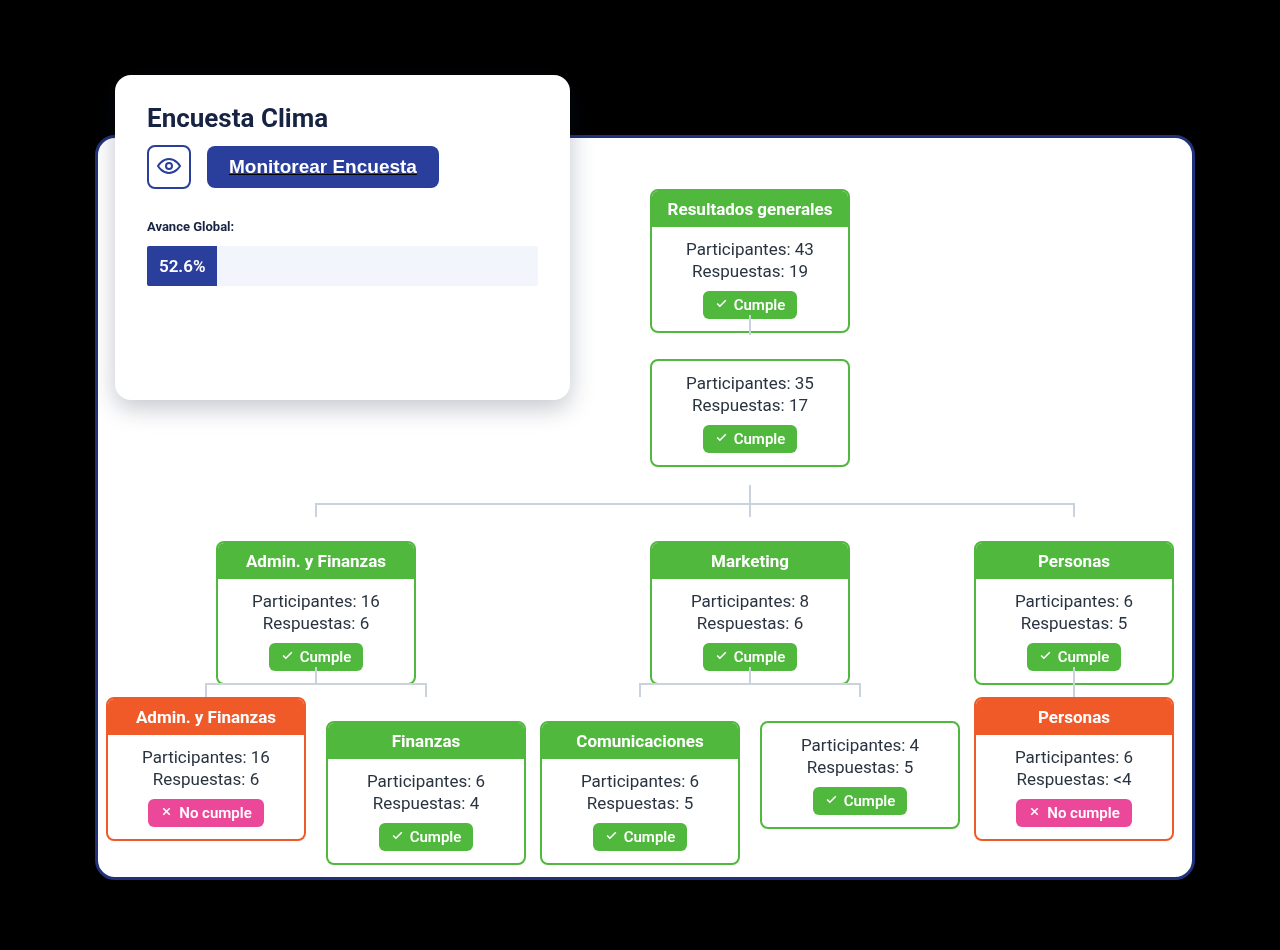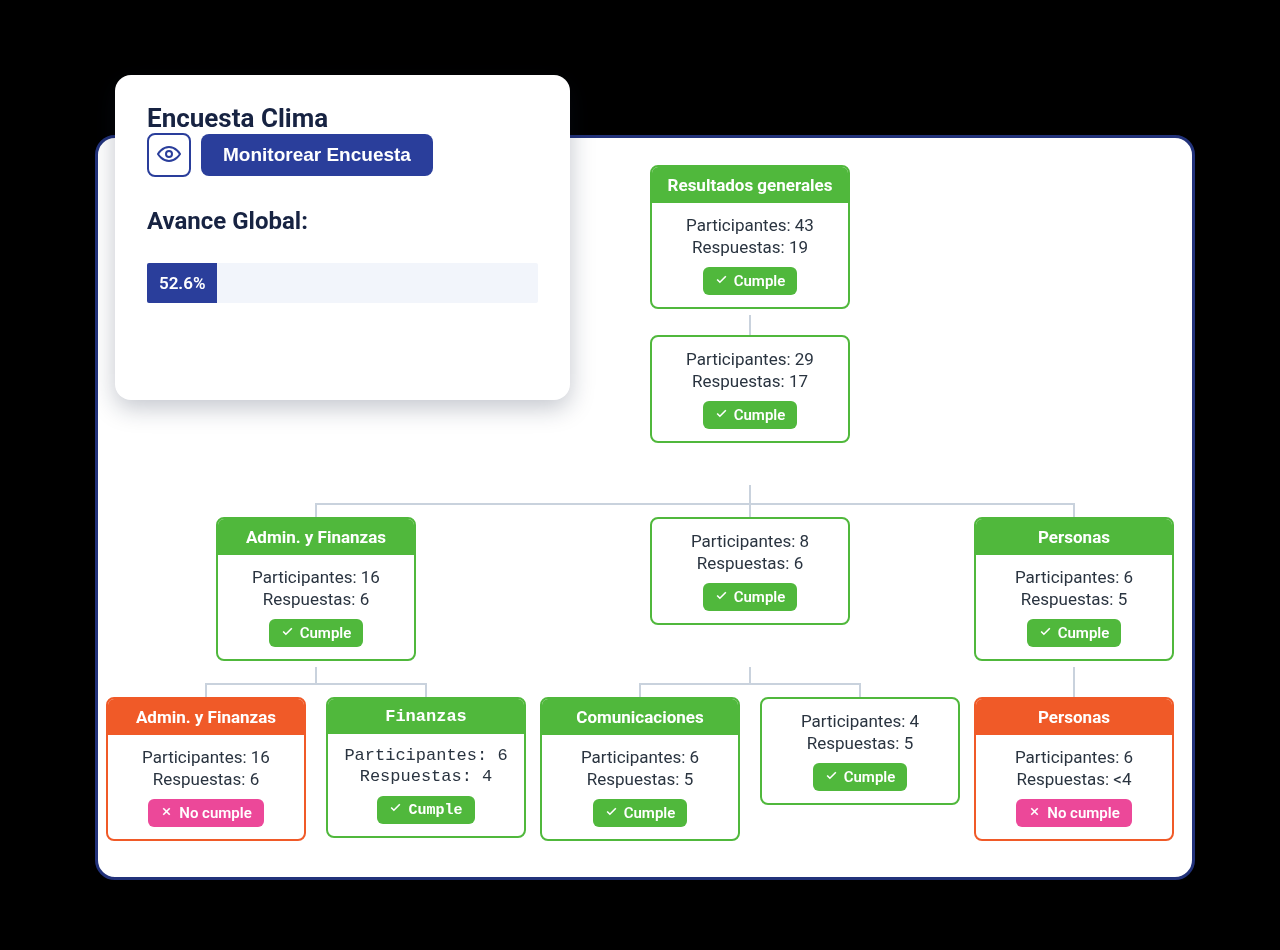--- a/index.html
+++ b/index.html
@@ -29,32 +29,33 @@
     background: #fff;
     border-radius: 16px;
     box-shadow: 0 8px 24px rgba(20,30,60,0.25);
     padding: 28px 32px;
     z-index: 10;
   }
   .info-title {
     font-size: 26px;
     font-weight: 700;
     color: #172342;
-    margin-bottom: 0;
+    margin-bottom: 12px;
   }
   .info-sub {
     font-size: 19px;
     color: #8a95a6;
     margin-bottom: 22px;
   }
   .action-row {
     display: flex;
-    gap: 10px;
+    gap: 16px;
     align-items: center;
     margin-bottom: 30px;
+    text-decoration: underline;
   }
   .eye-btn {
     width: 44px;
     height: 44px;
     border: 2px solid #2a3e9b;
     border-radius: 8px;
     background: #fff;
     display: flex;
     align-items: center;
     justify-content: center;
@@ -65,24 +66,24 @@
     background: #2a3e9b;
     color: #fff;
     font-size: 19px;
     font-weight: 700;
     padding: 10px 22px;
     border-radius: 8px;
     border: none;
     cursor: pointer;
   }
   .avance-label {
-    font-size: 24px;
+    font-size: 13px;
     font-weight: 700;
     color: #172342;
-    margin-bottom: 28px;
+    margin-bottom: 12px;
   }
   .progress-track {
     width: 100%;
     height: 40px;
     background: #f2f5fb;
     border-radius: 2px;
     position: relative;
     overflow: hidden;
   }
   .progress-fill {
@@ -105,21 +106,21 @@
     z-index: 5;
   }
   .node {
     position: absolute;
     width: 200px;
     background: #fff;
     border-radius: 8px;
     text-align: center;
     overflow: hidden;
   }
-  .node.green { border: 2px solid #50b83c; }
+  .node.green { border: 2px solid #50b83c; margin-top: 24px; }
   .node.red { border: 2px solid #f05a28; }
   .node-h {
     color: #fff;
     font-size: 17px;
     font-weight: 700;
     padding: 8px 6px;
   }
   .node.green .node-h { background: #50b83c; }
   .node.red .node-h { background: #f05a28; }
   .node-body {
@@ -205,21 +206,21 @@
         <span><svg viewBox="0 0 24 24">
               <polyline points="20 6 9 17 4 12"></polyline>
             </svg></span>
         <span>Cumple</span>
       </div>
     </div>
   </div>
 
   <div class="node green" style="left:545px; top:170px;">
     <div class="node-body">
-      <p><span>Participantes:</span> <span>29</span></p>
+      <p><span>Participantes:</span> <span>35</span></p>
       <p><span>Respuestas:</span> <span>17</span></p>
       <div class="badge ok">
         <span><svg viewBox="0 0 24 24">
               <polyline points="20 6 9 17 4 12"></polyline>
             </svg></span>
         <span>Cumple</span>
       </div>
     </div>
   </div>
 
@@ -231,20 +232,21 @@
       <div class="badge ok">
         <span><svg viewBox="0 0 24 24">
               <polyline points="20 6 9 17 4 12"></polyline>
             </svg></span>
         <span>Cumple</span>
       </div>
     </div>
   </div>
 
   <div class="node green" style="left:545px; top:352px;">
+    <div class="node-h">Marketing</div>
     <div class="node-body">
       <p><span>Participantes:</span> <span>8</span></p>
       <p><span>Respuestas:</span> <span>6</span></p>
       <div class="badge ok">
         <span><svg viewBox="0 0 24 24">
               <polyline points="20 6 9 17 4 12"></polyline>
             </svg></span>
         <span>Cumple</span>
       </div>
     </div>
@@ -272,21 +274,21 @@
       <div class="badge no">
         <span><svg viewBox="0 0 24 24">
               <line x1="18" y1="6" x2="6" y2="18"></line>
               <line x1="6" y1="6" x2="18" y2="18"></line>
             </svg></span>
         <span>No cumple</span>
       </div>
     </div>
   </div>
 
-  <div class="node green" style="left:221px; top:532px;font-family:Liberation Mono, monospace;">
+  <div class="node green" style="left:221px; top:532px;">
     <div class="node-h">Finanzas</div>
     <div class="node-body">
       <p><span>Participantes:</span> <span>6</span></p>
       <p><span>Respuestas:</span> <span>4</span></p>
       <div class="badge ok">
         <span><svg viewBox="0 0 24 24">
               <polyline points="20 6 9 17 4 12"></polyline>
             </svg></span>
         <span>Cumple</span>
       </div>

